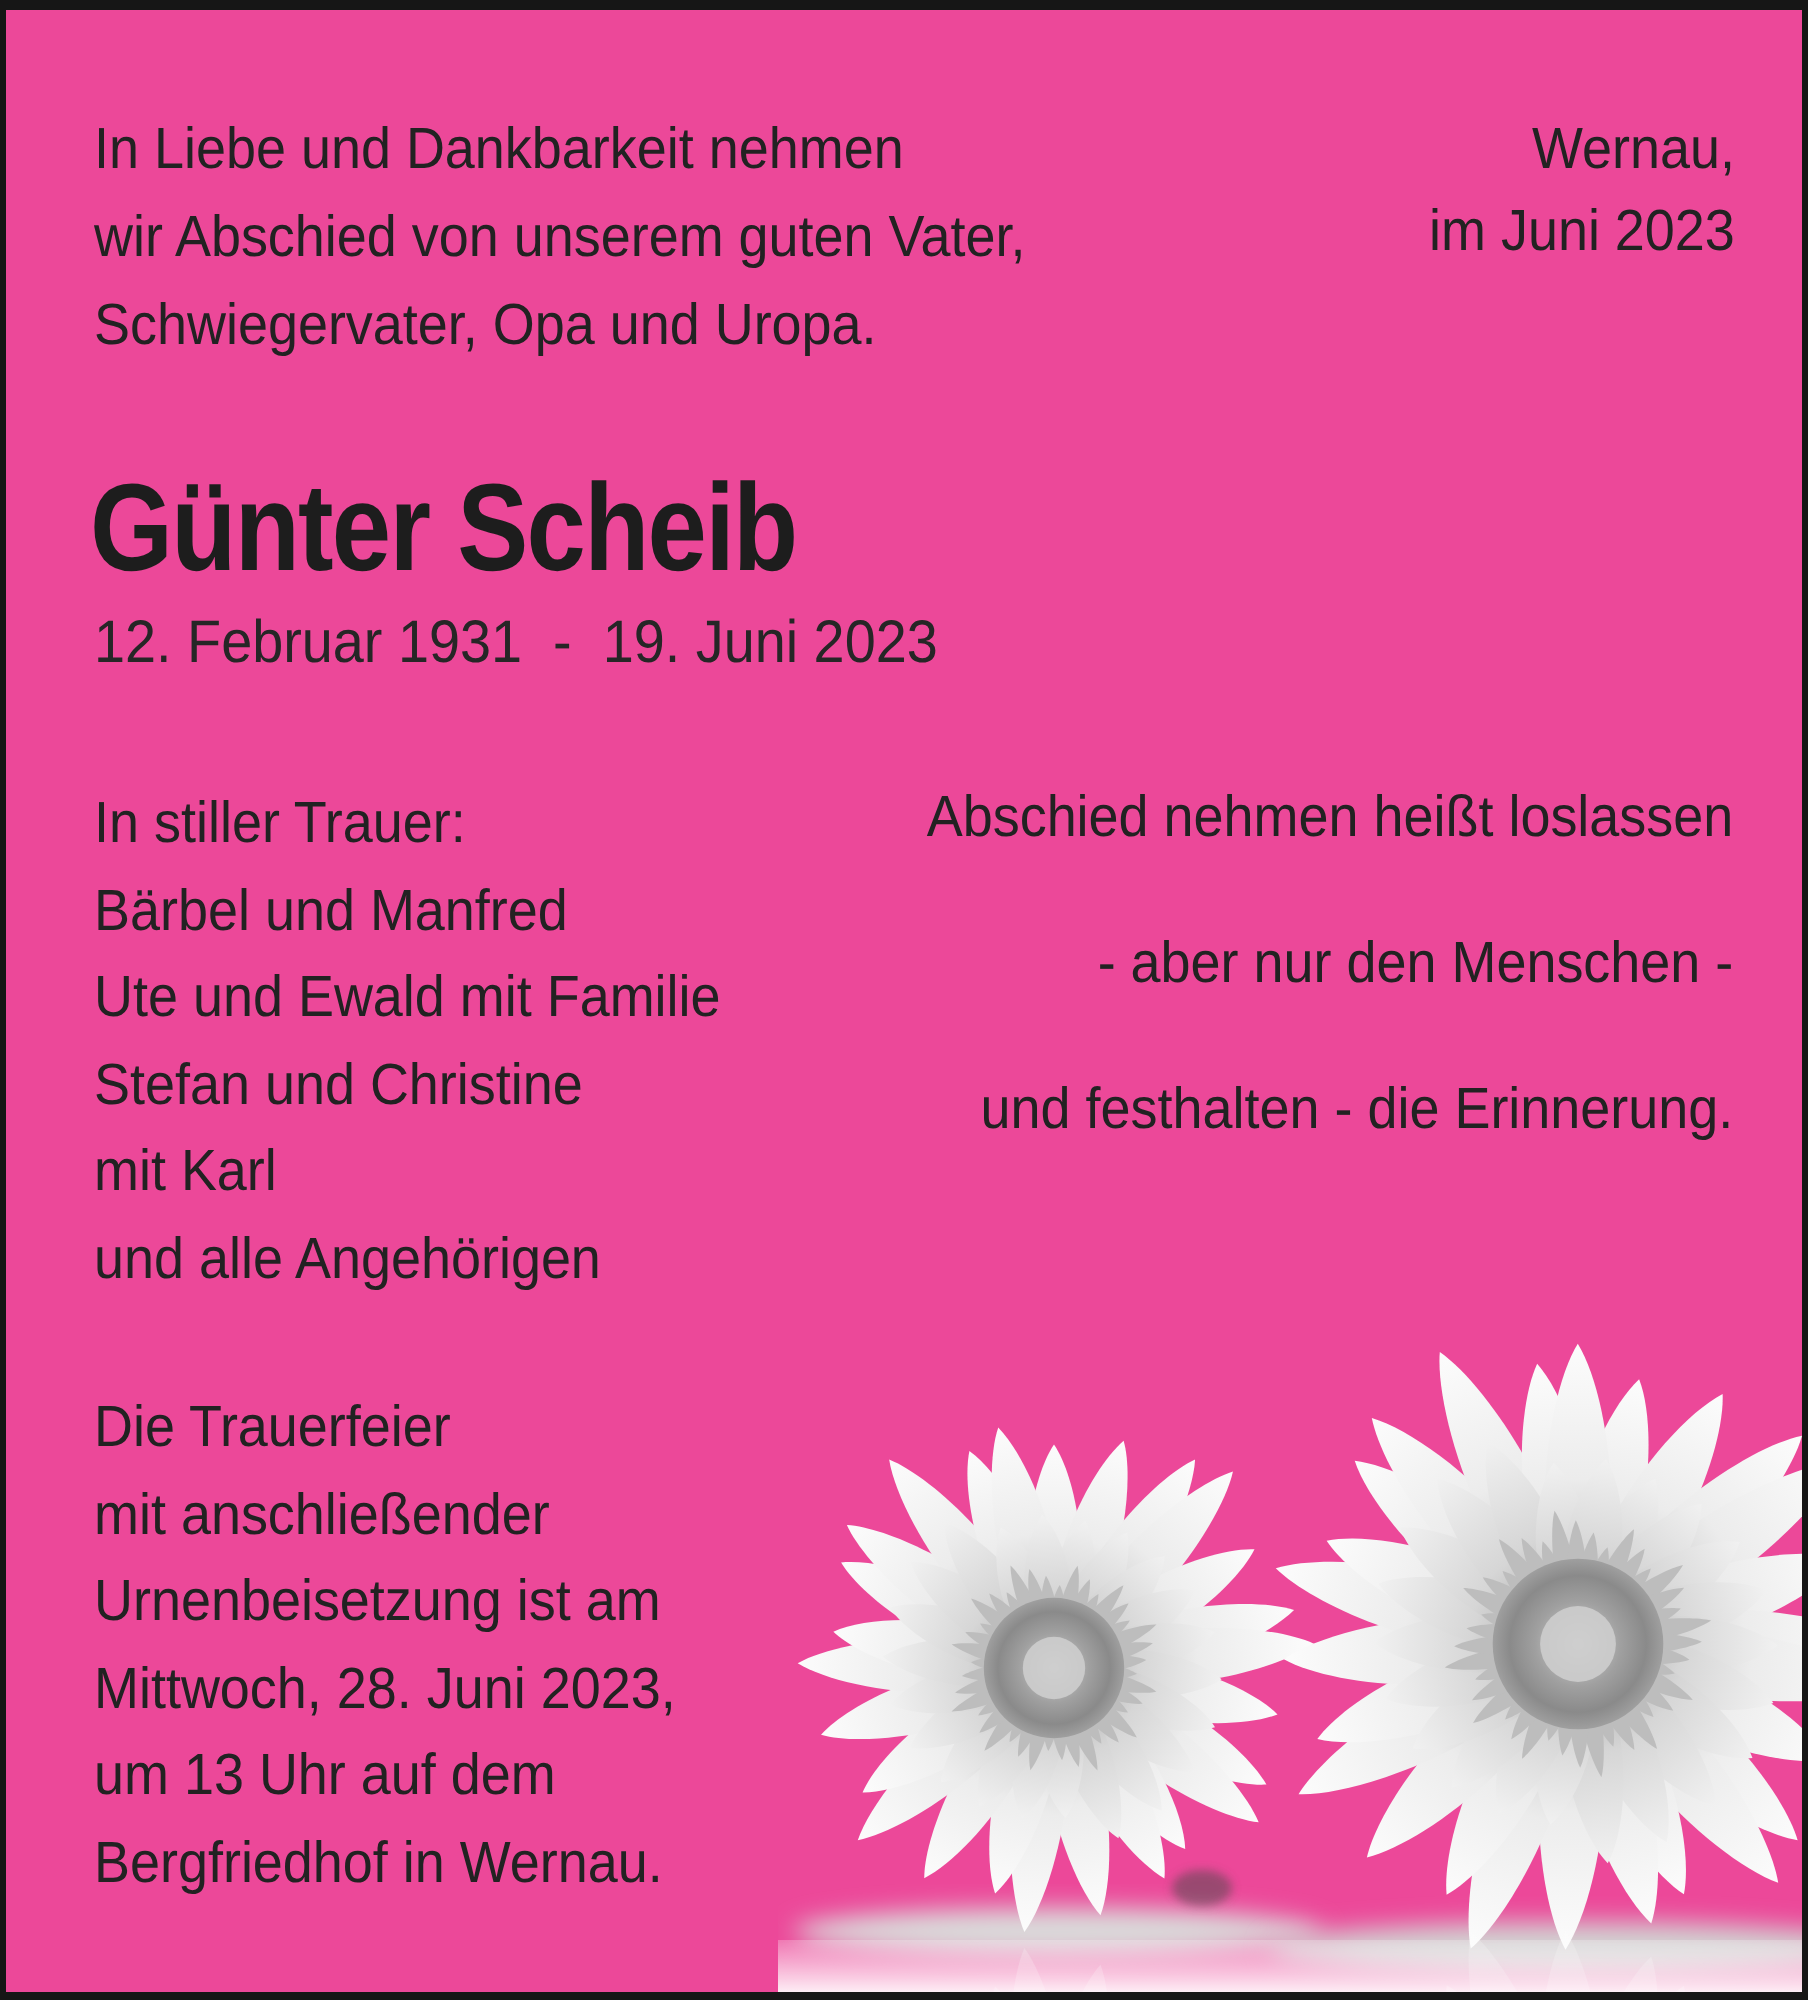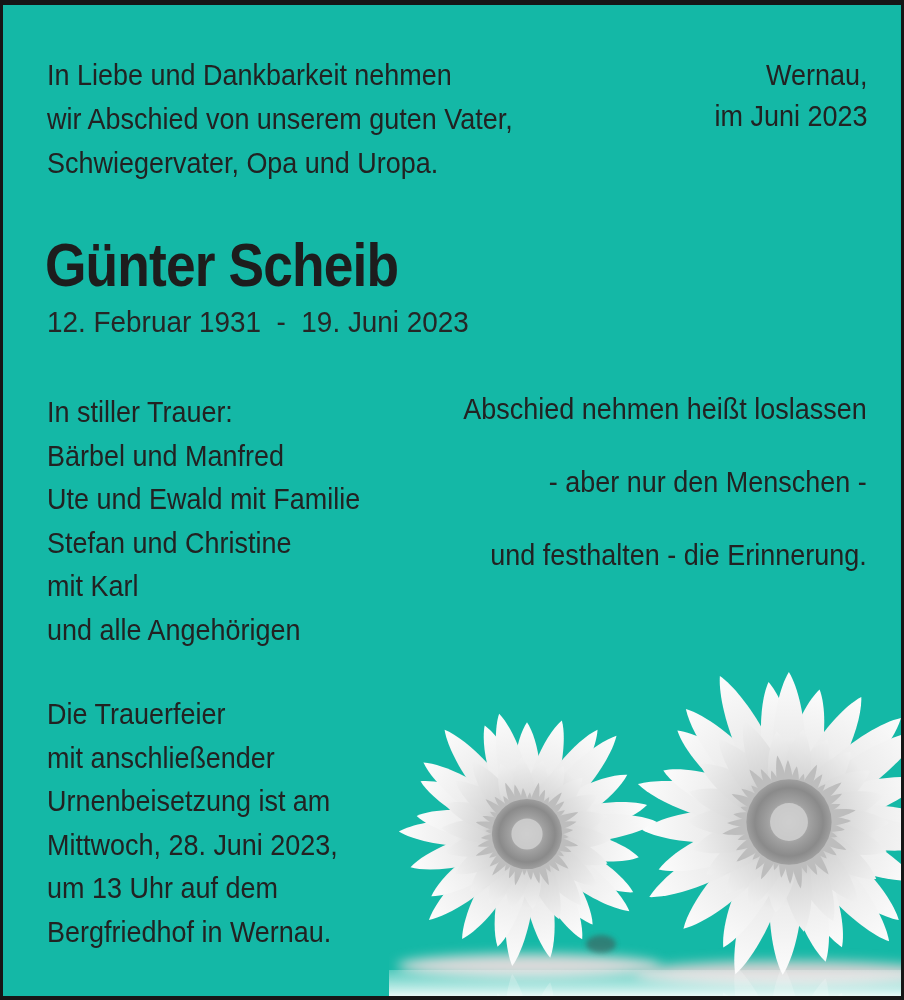--- a/index.html
+++ b/index.html
@@ -1,20 +1,20 @@
 <!DOCTYPE html>
 <html lang="de"><head>
 <meta charset="utf-8">
 <style>
   html,body{margin:0;padding:0;background:#ffffff;}
   .ad-frame{
     position:relative;
     width:904px;height:1000px;
     box-sizing:border-box;
-    background:#14b8a6;
+    background:#ec4899;
     border-top:5px solid #161616;
     border-bottom:4px solid #161616;
     border-left:3px solid #161616;
     border-right:3px solid #161616;
     overflow:hidden;
     font-family:"Liberation Sans","DejaVu Sans",sans-serif;
     color:#222222;
   }
   .txt{position:absolute;white-space:nowrap;}
   .squeezeL{transform:scaleX(0.93);transform-origin:left top;}

